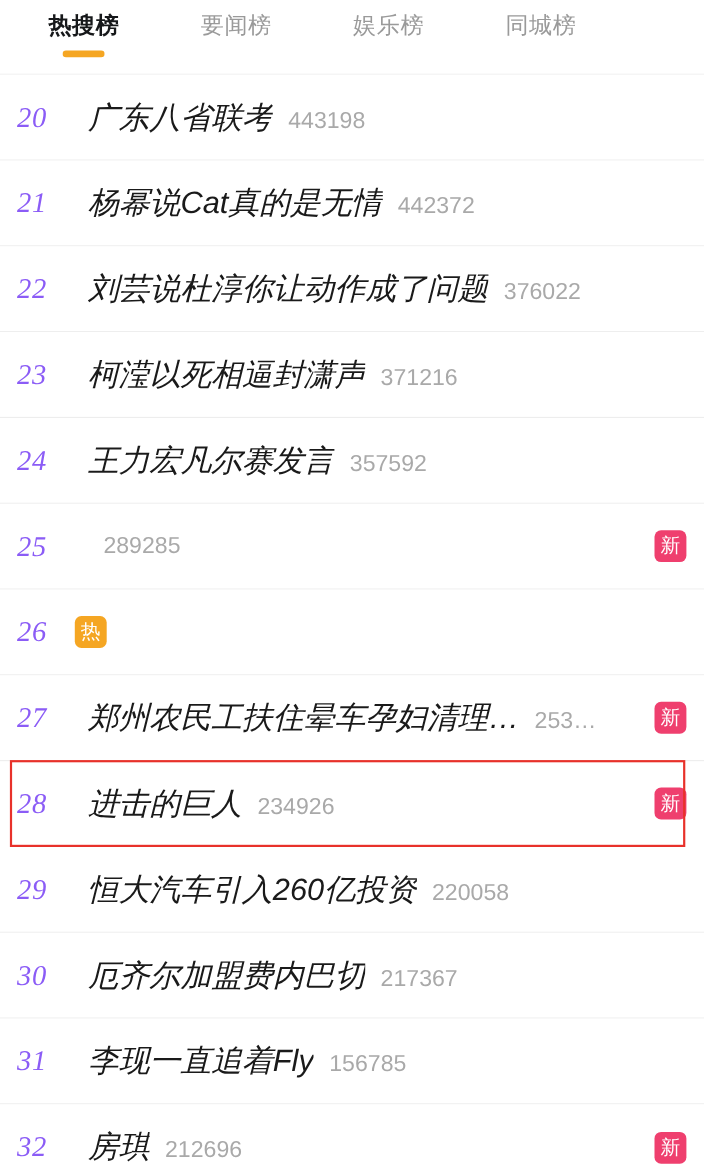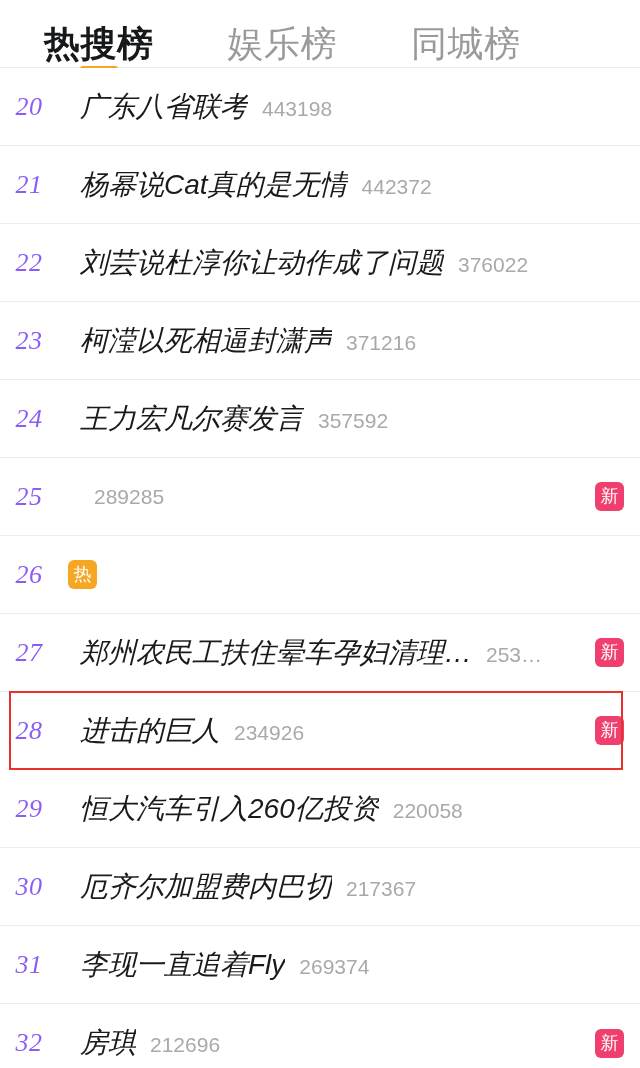--- a/index.html
+++ b/index.html
@@ -29,23 +29,23 @@
     height: 68px;
     display: flex;
     align-items: flex-start;
     padding: 0 0 0 44px;
     box-sizing: border-box;
     border-bottom: 1px solid #ededed;
     background: #fff;
   }
   .tab {
     position: relative;
-    padding-top: 28px;
+    padding-top: 8px;
     margin-right: 74px;
-    font-size: 36px;
+    font-size: 21px;
     line-height: 32px;
     color: #9a9a9a;
     letter-spacing: 0.5px;
     white-space: nowrap;
     cursor: pointer;
   }
   .tab:last-child { margin-right: 16px; }
   .tab.active {
     color: #16181a;
     font-weight: bold;
@@ -157,20 +157,21 @@
     pointer-events: none;
   }
 </style>
 </head>
 <body>
 
 <div class="app">
 
   <div class="tabbar">
       <div class="tab active"><span>热搜榜</span><div class="tab-underline"></div></div>
+      <div class="tab"><span>要闻榜</span></div>
       <div class="tab"><span>娱乐榜</span></div>
       <div class="tab"><span>同城榜</span></div>
     </div>
 
   <div class="list">
       <div class="row">
         <div class="rank">20</div>
         <div class="row-main">
           <span class="title">广东八省联考</span>
           <span class="count">443198</span>
@@ -250,21 +251,21 @@
         <div class="row-main">
           <span class="title">厄齐尔加盟费内巴切</span>
           <span class="count">217367</span>
         </div>
         <div class="badge-placeholder"></div>
       </div>
       <div class="row">
         <div class="rank">31</div>
         <div class="row-main">
           <span class="title">李现一直追着Fly</span>
-          <span class="count">269374</span>
+          <span class="count">156785</span>
         </div>
         <div class="badge-placeholder"></div>
       </div>
       <div class="row">
         <div class="rank">32</div>
         <div class="row-main">
           <span class="title">房琪</span>
           <span class="count">212696</span>
         </div>
         <div class="badge badge-new">新</div>

